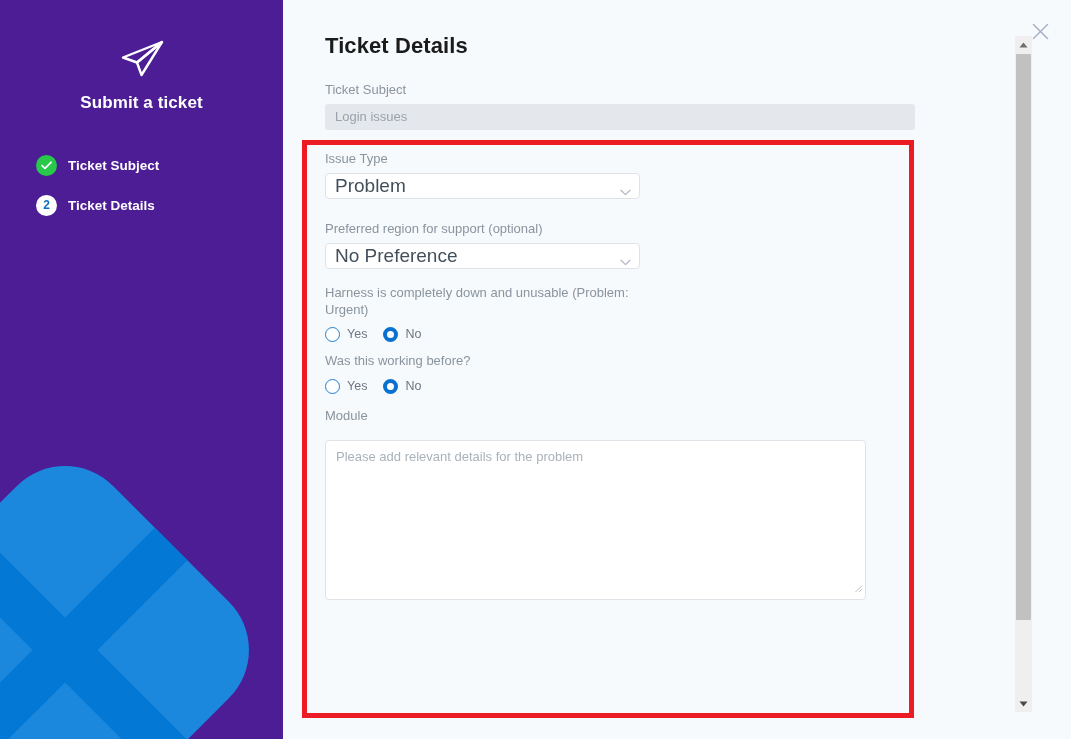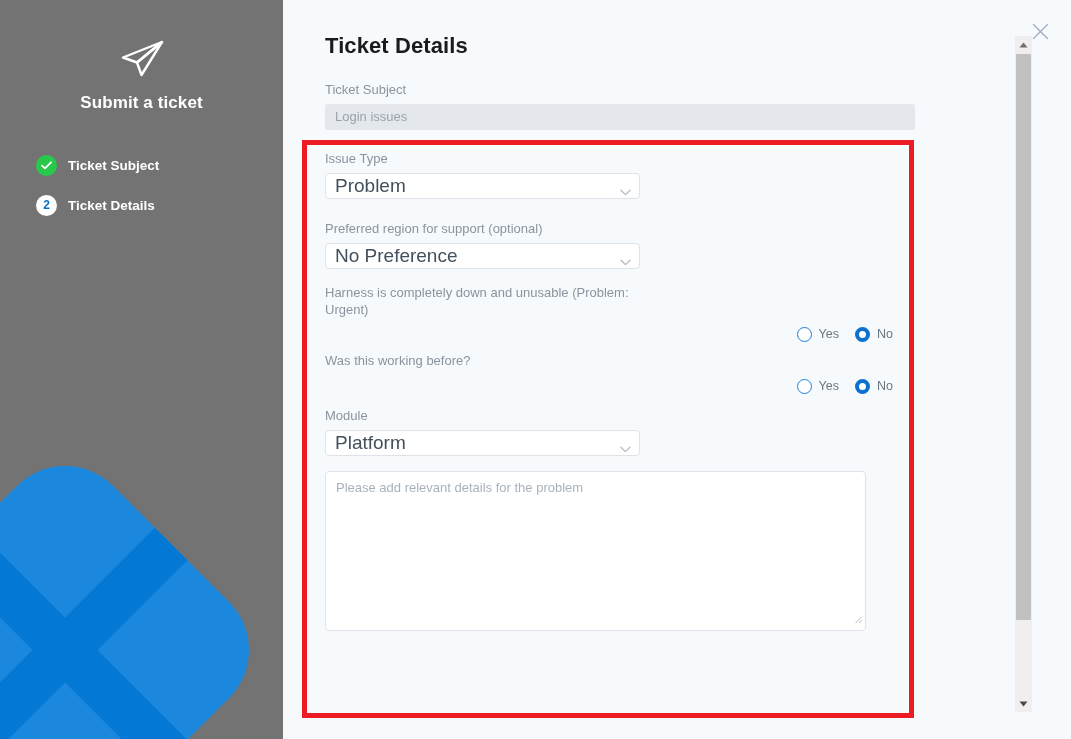--- a/index.html
+++ b/index.html
@@ -17,21 +17,21 @@
     width: 1071px; height: 739px;
     background: #f7fafc;
     overflow: hidden;
   }
 
   
   .sidebar {
     position: absolute;
     left: 0; top: 0;
     width: 283px; height: 739px;
-    background: #737373;
+    background: #4c1d95;
     overflow: hidden;
   }
   .sidebar-deco {
     position: absolute;
     left: -85px; top: 500px;
     width: 300px; height: 300px;
     border-radius: 68px;
     background: #1c88dd;
     transform: rotate(45deg);
     overflow: hidden;
@@ -187,21 +187,20 @@
     right: 9px; top: 9px;
     pointer-events: none;
   }
 
   .radio-row {
     display: flex;
     align-items: center;
     height: 22px;
     margin-top: 3px;
     margin-bottom: 4px;
-    justify-content: flex-end;
   }
   .radio-item {
     display: flex;
     align-items: center;
     margin-right: 16px;
     cursor: pointer;
   }
   .radio-dot {
     width: 15px; height: 15px;
     border-radius: 50%;
@@ -382,28 +381,20 @@
             <span class="radio-dot checked"></span>
             <span class="radio-text">No</span>
           </label>
         </div>
       </div>
 
       <div style="height:3px"></div>
 
       <div class="group">
         <div class="field-label">Module</div>
-        <div class="select-wrap">
-          <div class="select-box">Platform</div>
-          <span class="chev">
-            <svg width="11" height="7" viewBox="0 0 11 7" fill="none" stroke="#b4b9c6" stroke-width="1.3" stroke-linecap="round" stroke-linejoin="round">
-              <path d="M1 1.3 L5.5 5.6 L10 1.3"></path>
-            </svg>
-          </span>
-        </div>
       </div>
 
       <div style="height:7px"></div>
 
       <div class="group">
         <div class="textarea-box">
           <div class="textarea-placeholder">Please add relevant details for the problem</div>
           <span class="resize-handle">
             <svg width="11" height="11" viewBox="0 0 11 11" fill="none" stroke="#b9c0c8" stroke-width="1">
               <path d="M10 3.5 L3.5 10"></path>

